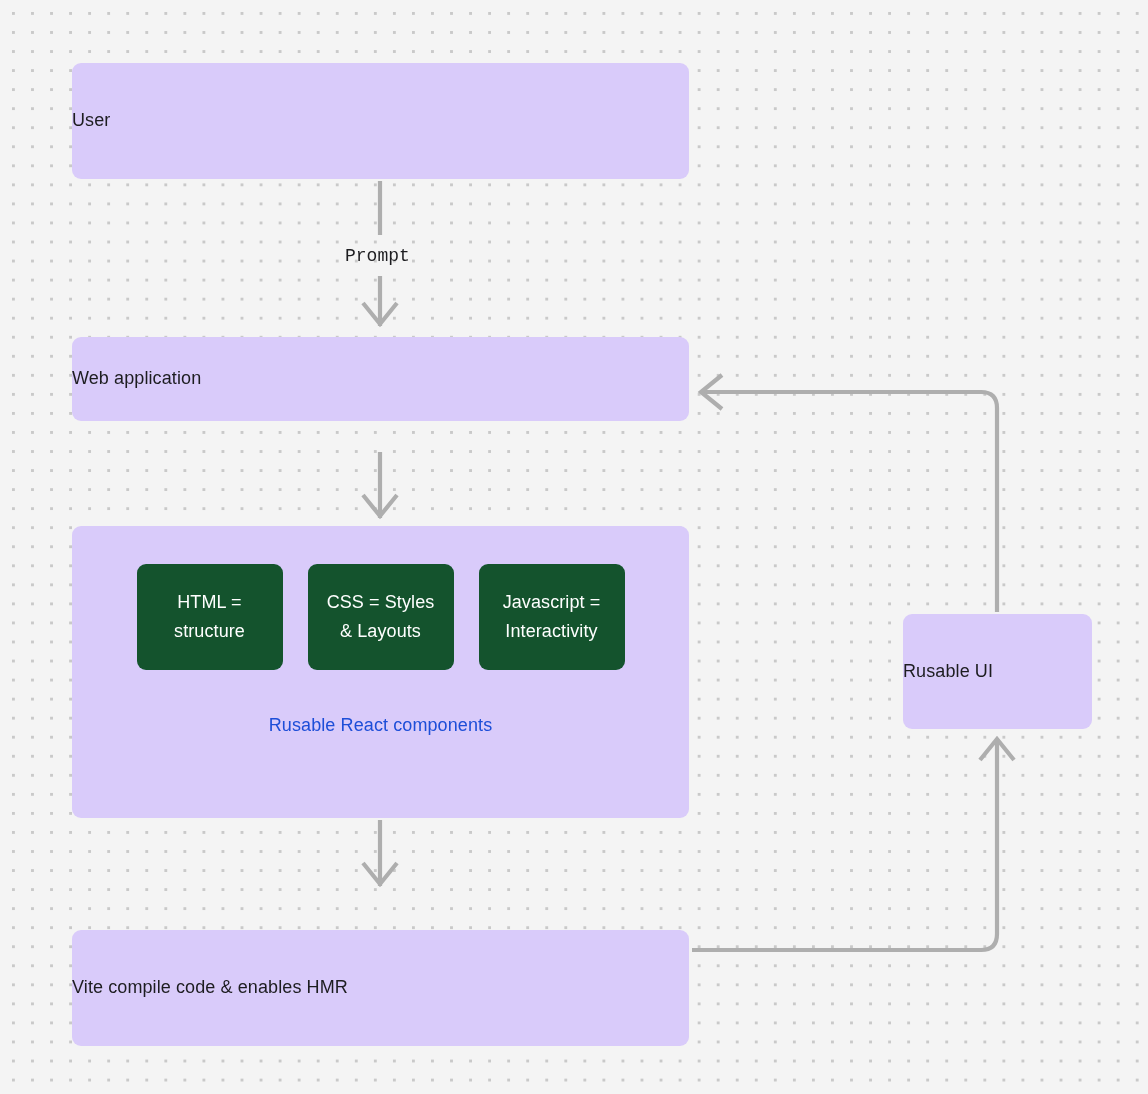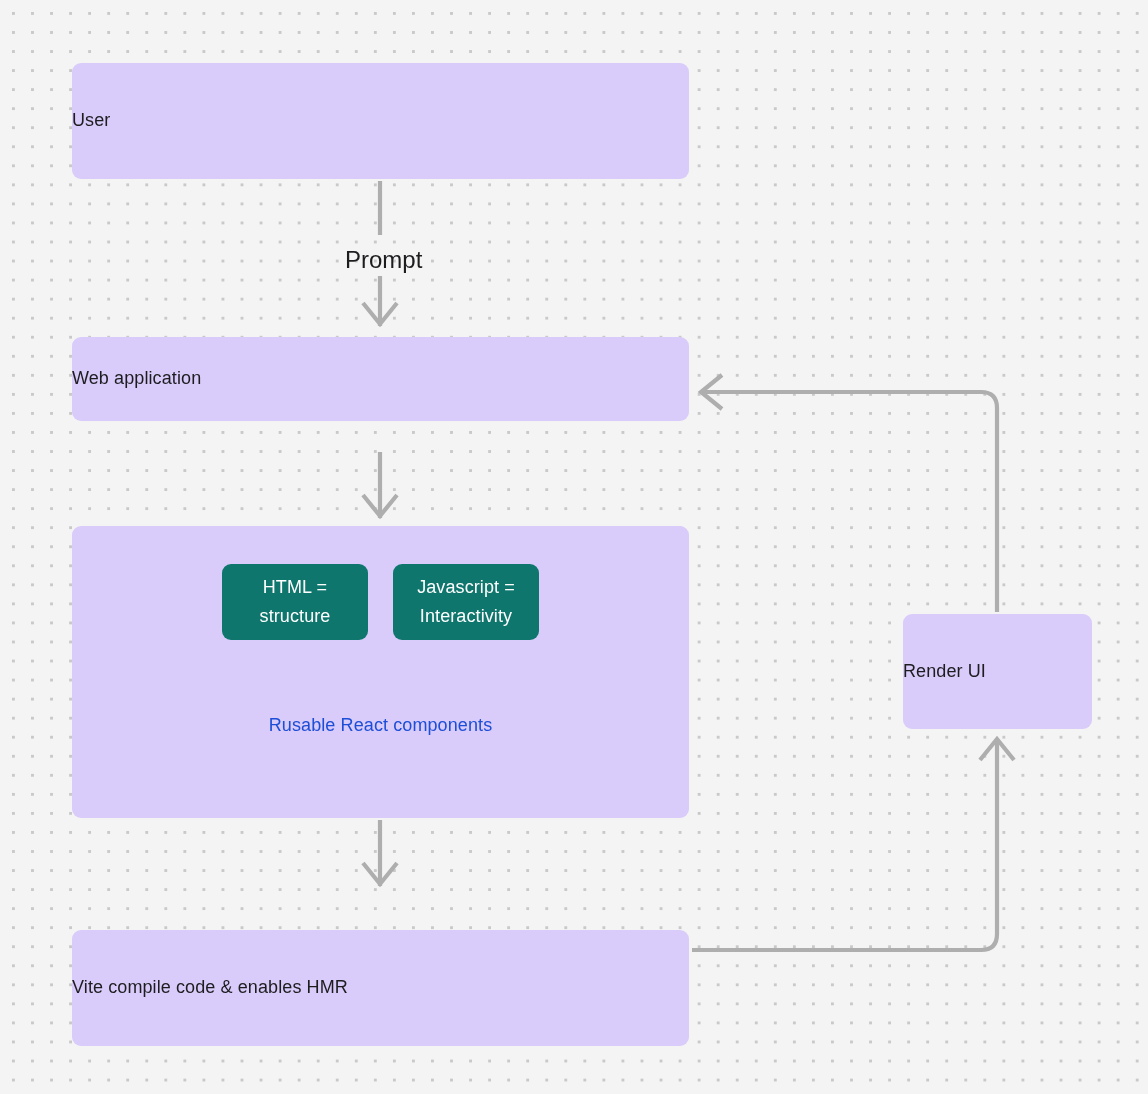--- a/index.html
+++ b/index.html
@@ -46,22 +46,22 @@
     position: absolute;
     left: 0; right: 0;
     top: 38px;
     display: flex;
     justify-content: center;
     gap: 25px;
   }
   .chip {
     box-sizing: border-box;
     width: 146px;
-    height: 76px;
-    background: #0f766e;
+    height: 106px;
+    background: #14532d;
     border-radius: 9px;
     color: #ffffff;
     font-size: 18px;
     line-height: 1.6;
     display: flex;
     align-items: center;
     justify-content: center;
     text-align: center;
     padding: 4px;
   }
@@ -90,24 +90,25 @@
   }
   .edge-head {
     fill: none;
     stroke: #aeaeae;
     stroke-width: 4.2;
     stroke-linecap: butt;
     stroke-linejoin: miter;
   }
   .edge-label {
     position: absolute;
-    font-size: 24px;
+    font-size: 18px;
     color: #1d1d20;
     background: transparent;
     white-space: nowrap;
+    font-family: Liberation Mono, monospace;
   }
   #edge-label-prompt { left: 345px; top: 246px; }
 </style>
 </head>
 <body>
 
 <div id="canvas">
 
   <svg class="edges" viewBox="0 0 1148 1094" xmlns="http://www.w3.org/2000/svg">
 
@@ -151,29 +152,35 @@
   <div class="node" id="node-components">
     <div class="chip-row">
       <div class="chip">
         <span>
           <span>HTML =</span><br>
           <span>structure</span>
         </span>
       </div>
       <div class="chip">
         <span>
+          <span>CSS = Styles</span><br>
+          <span>&amp; Layouts</span>
+        </span>
+      </div>
+      <div class="chip">
+        <span>
           <span>Javascript =</span><br>
           <span>Interactivity</span>
         </span>
       </div>
     </div>
     <div class="components-caption">Rusable React components</div>
   </div>
 
   <div class="node" id="node-vite">
     <span class="node-label">Vite compile code &amp; enables HMR</span>
   </div>
 
   <div class="node" id="node-render">
-    <span class="node-label">Render UI</span>
+    <span class="node-label">Rusable UI</span>
   </div>
 
 </div>
 
 </body></html>

